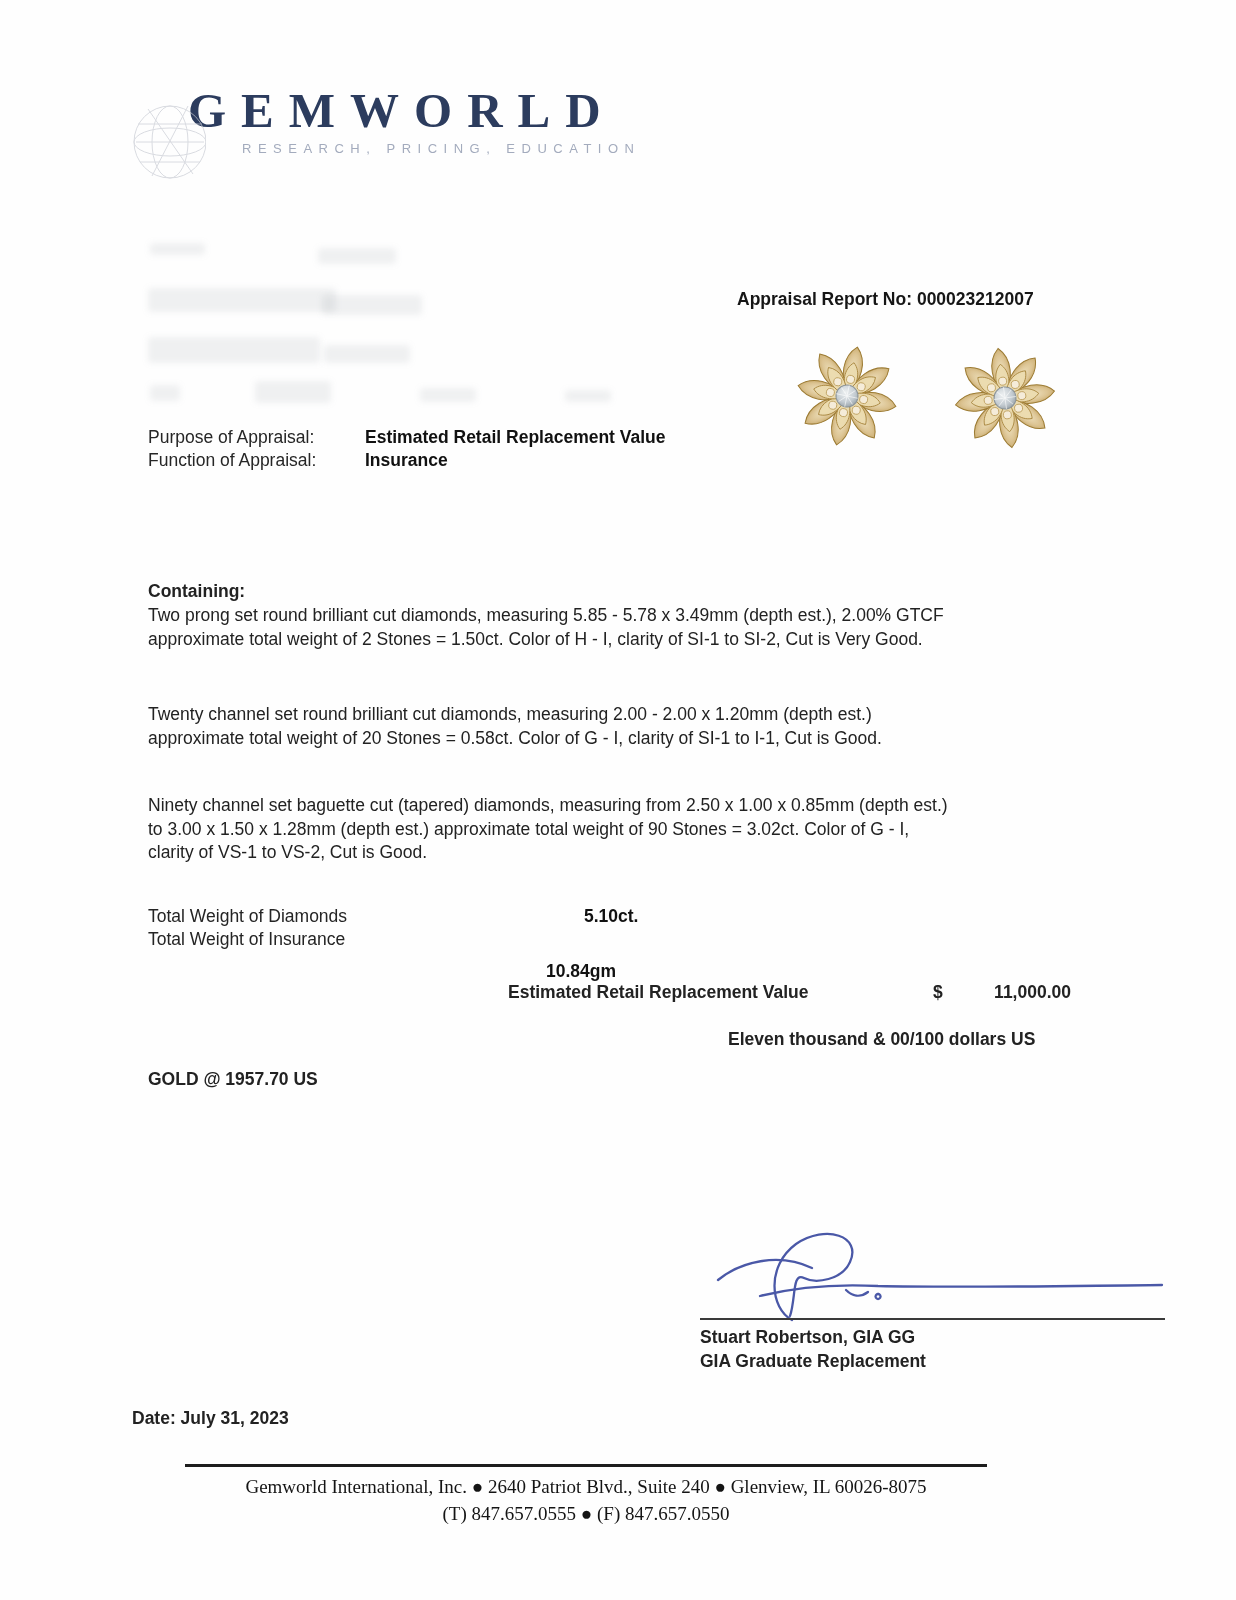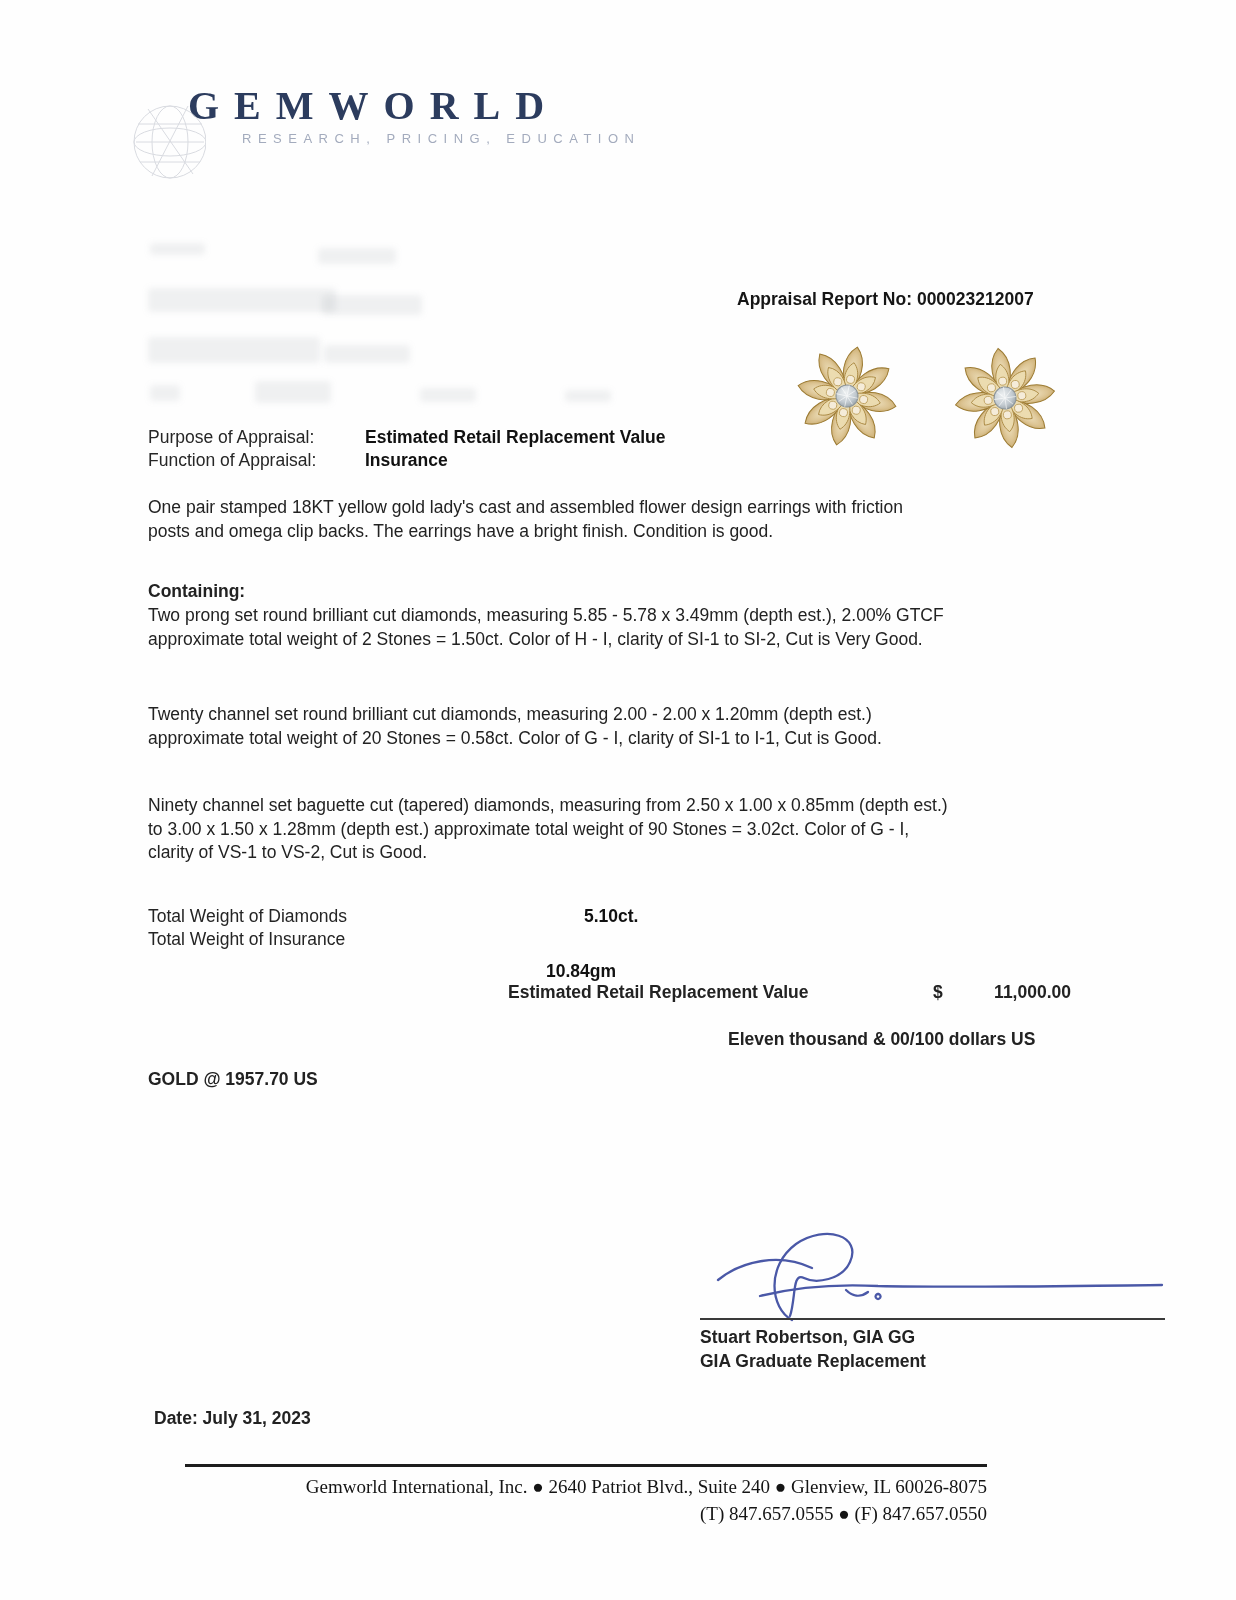--- a/index.html
+++ b/index.html
@@ -9,21 +9,21 @@
     position:relative; width:1236px; height:1600px; margin:0 auto;
     background:#fefefe; overflow:hidden;
   }
   .abs { position:absolute; }
   .b { font-weight:bold; }
   .body-text { font-size:17.5px; line-height:23.5px; color:#222; }
 
   
   .brand-word {
     font-family:"Liberation Serif", serif; font-weight:600;
-    font-size:40px; letter-spacing:15px; color:#2c3c5e;
+    font-size:49px; letter-spacing:15px; color:#2c3c5e;
   }
   .brand-tagline {
     font-family:"Liberation Sans", sans-serif; font-size:13px;
     letter-spacing:6.5px; color:#a3abbd; margin-top:2px;
   }
 
   
   .smudge {
     position:absolute; background:rgba(110,115,130,0.10);
     filter:blur(3px); border-radius:3px;
@@ -35,21 +35,21 @@
   .kv-value { font-size:17.5px; font-weight:bold; color:#111; }
 
   .totals-label { font-size:17.5px; color:#242424; }
   .totals-value { font-size:17.5px; font-weight:bold; color:#111; }
 
   .sig-line { position:absolute; height:2px; background:#3a3a3a; }
 
   .footer-rule { position:absolute; height:3px; background:#1d1d1d; }
   .footer-serif {
     font-family:"Liberation Serif", serif; font-size:19px; color:#141414;
-    text-align:right;
+    text-align:center;
   }
   .affiliate { text-align:center; }
   .affiliate-l1 { font-size:16.5px; color:#2a2a2a; }
   .affiliate-l2 {
     font-family:"Liberation Serif", serif; font-size:18px; color:#3b3b3b;
     letter-spacing:2px; margin-top:3px; display:flex; justify-content:center; gap:26px;
   }
   .affiliate-l3 { font-size:10.5px; font-weight:bold; color:#333; margin-top:2px; }
 </style>
 </head>
@@ -146,21 +146,20 @@
     <use href="#flower" transform="translate(243,66) rotate(-8)"></use>
   </svg>
 
   <div class="abs" style="left:148px; top:427px;">
     <span class="kv-label">Purpose of Appraisal:</span><span class="kv-value">Estimated Retail Replacement Value</span>
   </div>
   <div class="abs" style="left:148px; top:450px;">
     <span class="kv-label">Function of Appraisal:</span><span class="kv-value">Insurance</span>
   </div>
 
-  <div class="abs body-text" style="left:148px; top:496px; width:790px;">One pair stamped 18KT yellow gold lady's cast and assembled flower design earrings with friction posts and omega clip backs. The earrings have a bright finish. Condition is good.</div>
 
   <div class="abs body-text b" style="left:148px; top:580px;">Containing:</div>
   <div class="abs body-text" style="left:148px; top:604px; width:805px;">Two prong set round brilliant cut diamonds, measuring 5.85 - 5.78 x 3.49mm (depth est.), 2.00% GTCF approximate total weight of 2 Stones = 1.50ct. Color of H - I, clarity of SI-1 to SI-2, Cut is Very Good.</div>
   <div class="abs body-text" style="left:148px; top:703px; width:805px;">Twenty channel set round brilliant cut diamonds, measuring 2.00 - 2.00 x 1.20mm (depth est.) approximate total weight of 20 Stones = 0.58ct. Color of G - I, clarity of SI-1 to I-1, Cut is Good.</div>
   <div class="abs body-text" style="left:148px; top:794px; width:805px;">Ninety channel set baguette cut (tapered) diamonds, measuring from 2.50 x 1.00 x 0.85mm (depth est.) to 3.00 x 1.50 x 1.28mm (depth est.) approximate total weight of 90 Stones = 3.02ct. Color of G - I, clarity of VS-1 to VS-2, Cut is Good.</div>
 
   <div class="abs totals-label" style="left:148px; top:906px;">Total Weight of Diamonds</div>
   <div class="abs totals-value" style="left:556px; top:906px;margin-left:28px;">5.10ct.</div>
   <div class="abs totals-label" style="left:148px; top:929px;">Total Weight of Insurance</div>
   <div class="abs totals-value" style="left:546px; top:929px;margin-top:32px;">10.84gm</div>
@@ -178,20 +177,20 @@
       <path d="M92,92 C70,80 66,38 96,16 C126,-4 162,8 150,34 C142,52 116,56 104,50 C92,44 96,70 90,88"></path>
       <path d="M60,68 C100,58 140,56 178,58 C260,60 360,58 462,57"></path>
       <path d="M146,62 C152,68 160,70 168,64"></path>
       <path d="M178,66 a2.5,2.5 0 1,0 0.1,0"></path>
     </g>
   </svg>
   <div class="sig-line" style="left:700px; top:1318px; width:465px;"></div>
   <div class="abs body-text b" style="left:700px; top:1326px;">Stuart Robertson, GIA GG</div>
   <div class="abs body-text b" style="left:700px; top:1350px;">GIA Graduate Replacement</div>
 
-  <div class="abs body-text b" style="left:154px; top:1407px;">Date: July 31, 2023</div>
+  <div class="abs body-text b" style="left:132px; top:1407px;">Date: July 31, 2023</div>
 
   <div class="footer-rule" style="left:185px; top:1464px; width:802px;"></div>
   <div class="abs footer-serif" style="left:185px; top:1476px; width:802px;">Gemworld International, Inc. ● 2640 Patriot Blvd., Suite 240 ● Glenview, IL 60026-8075</div>
   <div class="abs footer-serif" style="left:185px; top:1503px; width:802px;">(T) 847.657.0555 ● (F) 847.657.0550</div>
 
 
 </div>
 
 </body></html>

